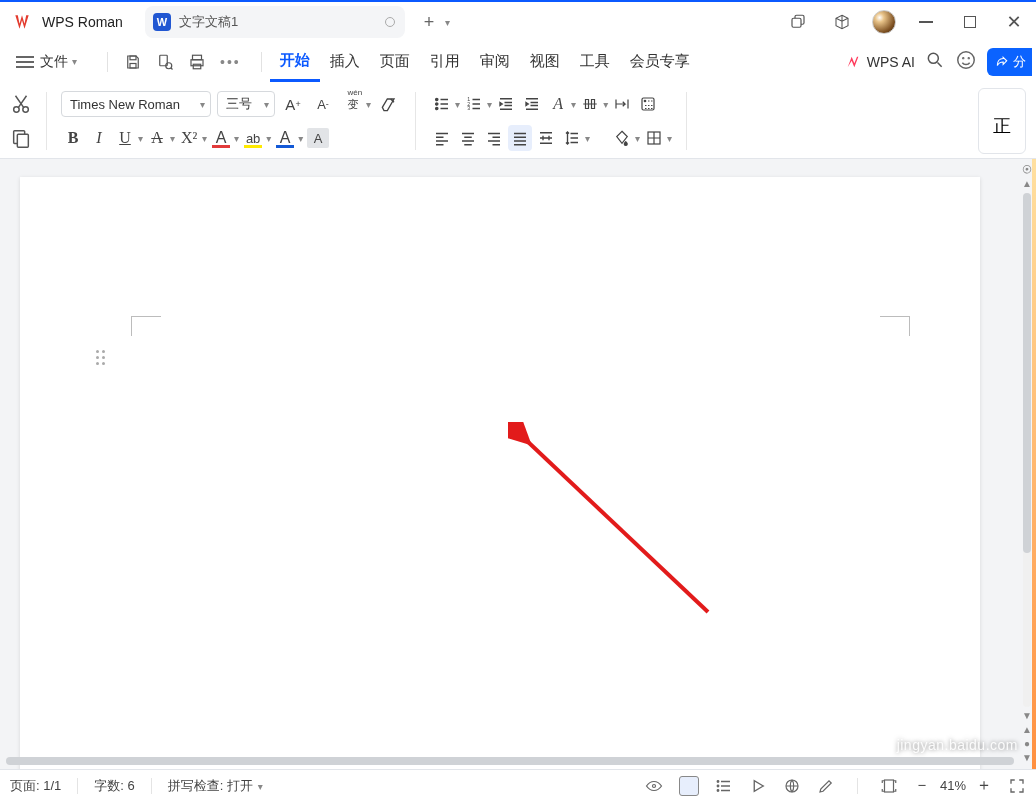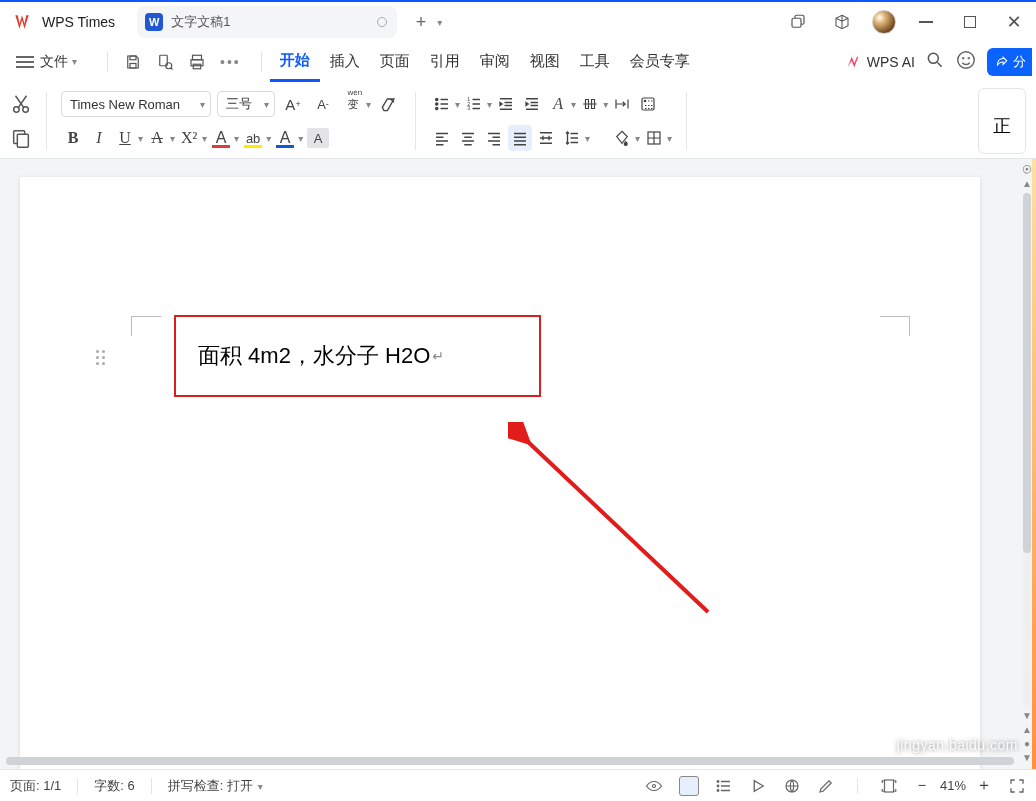--- a/index.html
+++ b/index.html
@@ -99,21 +99,21 @@
 </style>
 </head>
 <body>
 
 <div class="titlebar">
   <div class="logo">
     <svg viewBox="0 0 24 24">
         <path fill="#e33b2e" d="M4 4 L9 20 L12 10 L15 20 L20 4 L17 4 L15 14 L12 4 L9 14 L7 4 Z"></path>
       </svg>
   </div>
-  <div class="app-name">WPS Times</div>
+  <div class="app-name">WPS Roman</div>
   <div class="tab">
     <div class="tab-icon">W</div>
     <span>文字文稿1</span>
     <div class="tab-close"></div>
   </div>
   <div class="newtab">+</div>
   <div class="newtab-dd">▾</div>
 
   <div class="titlebar-right">
     <div class="tb-btn">
@@ -427,24 +427,20 @@
       <div class="corner-tl"></div>
       <div class="corner-tr"></div>
       <div class="handle">
         <div></div>
           <div></div>
           <div></div>
           <div></div>
           <div></div>
           <div></div>
       </div>
-      <div class="redbox">
-        <span>面积 4m2，水分子 H2O</span>
-          <span class="para-mark">↵</span>
-      </div>
       <svg class="arrow-svg" viewBox="0 0 220 210">
         <defs>
             <marker id="ah" markerWidth="12" markerHeight="12" refX="2" refY="5" orient="auto">
               <path d="M10 0 L0 5 L10 10 z" fill="#e21b1b"></path>
             </marker>
           </defs>
         <line x1="200" y1="190" x2="18" y2="18" stroke="#e21b1b" stroke-width="4" marker-end="url(#ah)"></line>
       </svg>
     </div>
   </div>

